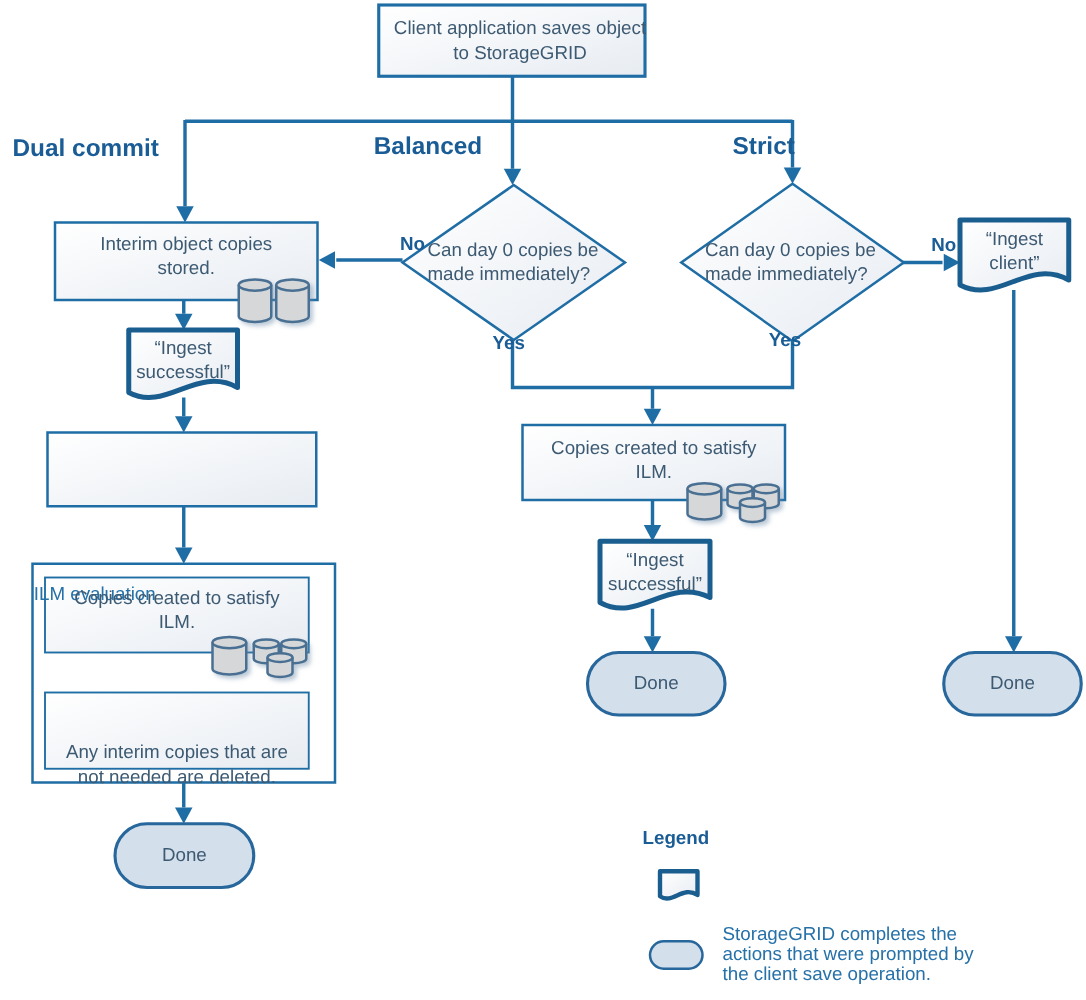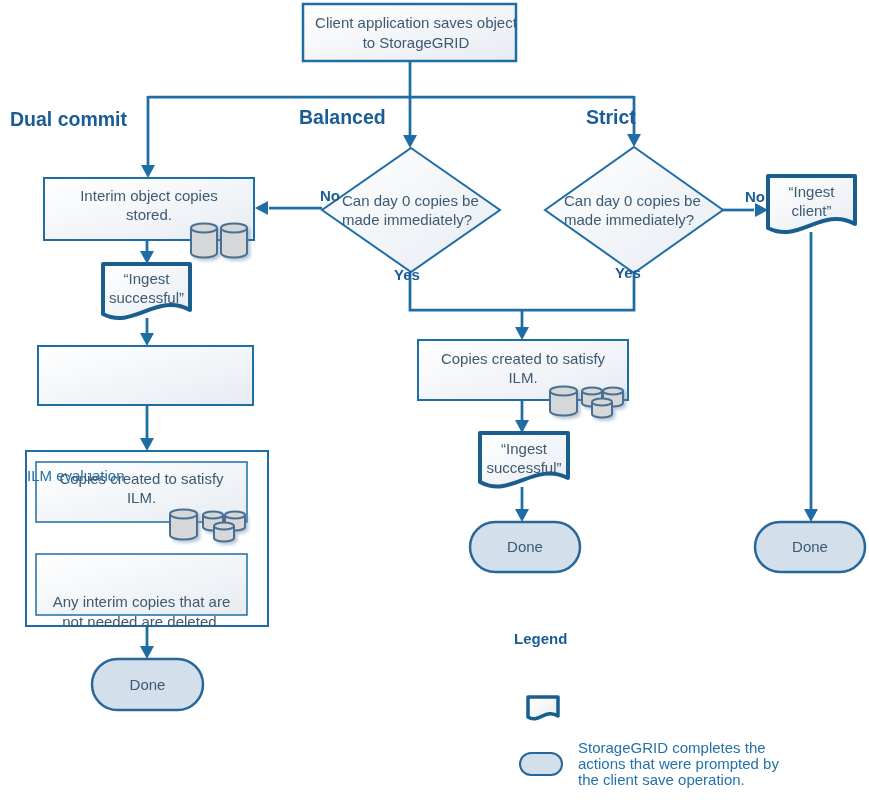--- a/index.html
+++ b/index.html
@@ -168,15 +168,15 @@
   <div class="t" style="left:418px;top:344px;width:210px;height:48px;padding:0 14px;box-sizing:border-box;">Copies created to satisfy ILM.</div>
 
   <div class="t" style="left:480px;top:436px;width:88px;height:44px;">“Ingest successful”</div>
 
   <div class="t" style="left:470px;top:522px;width:110px;height:50px;">Done</div>
 
   <div class="t" style="left:768px;top:180px;width:87px;height:42px;padding:0 6px;box-sizing:border-box;">“Ingest client”</div>
 
   <div class="t" style="left:755px;top:522px;width:110px;height:50px;">Done</div>
 
-  <div class="legend-title" style="left:514px;top:630px;">Legend</div>
+  <div class="legend-title" style="left:514px;top:662px;">Legend</div>
   <div class="t left blue" style="left:578px;top:738px;width:220px;height:52px;line-height:16px;">StorageGRID completes the actions that were prompted by the client save operation.</div>
 </div>
 
 </body></html>

